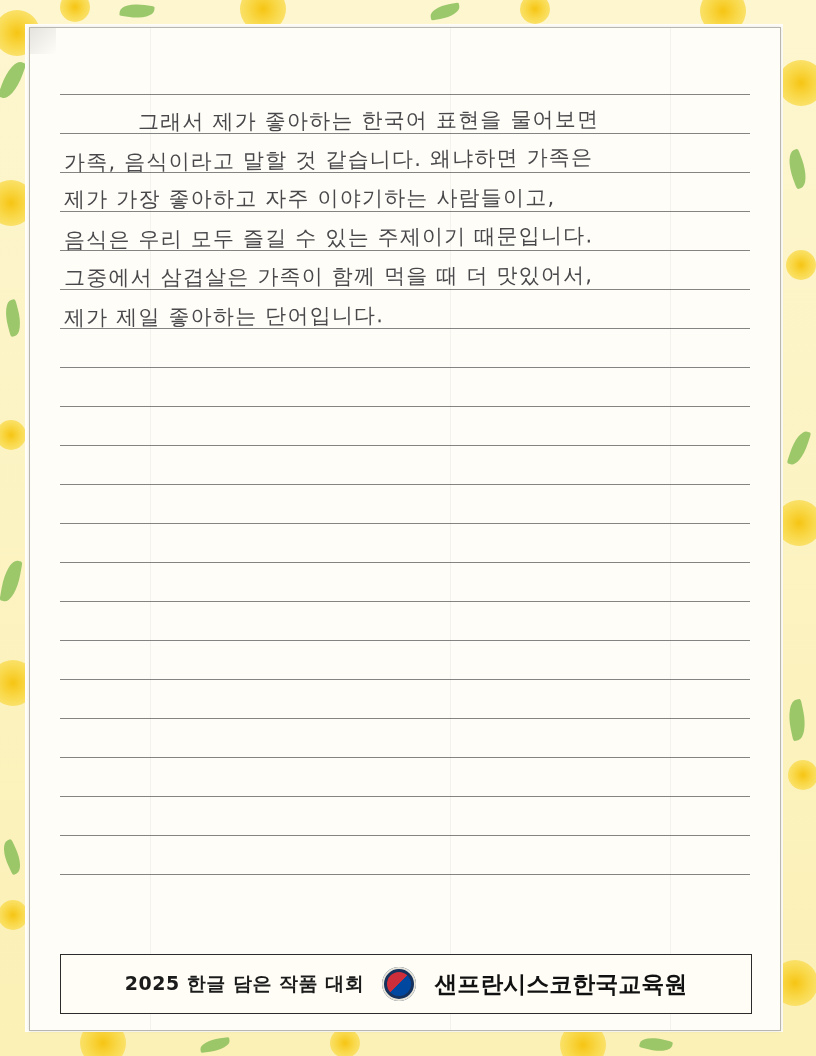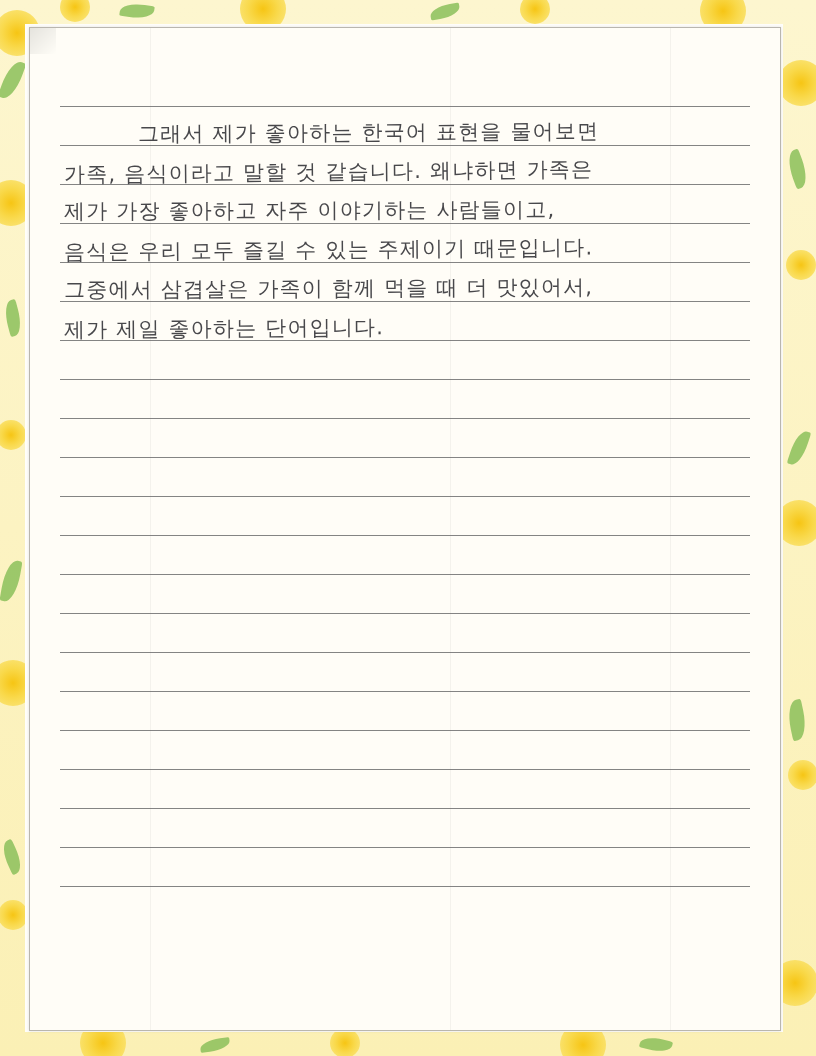--- a/index.html
+++ b/index.html
@@ -74,21 +74,21 @@
     position: absolute;
     top: 0;
     bottom: 0;
     width: 1px;
     background: rgba(0,0,0,0.045);
   }
 
   #lines-area {
     position: absolute;
     left: 30px;
-    top: 78px;
+    top: 66px;
     width: 690px;
     height: 818px;
   }
   .rule-line {
     position: absolute;
     left: 0;
     width: 690px;
     height: 1px;
     background: #6f6f6f;
     opacity: 0.85;
@@ -243,14 +243,21 @@
       <div class="rule-line" style="top:780px;"></div>
 
       <div class="hw-row indent" style="top:12px;">그래서 제가 좋아하는 한국어 표현을 물어보면</div>
       <div class="hw-row r2" style="top:51px;">가족, 음식이라고 말할 것 같습니다. 왜냐하면 가족은</div>
       <div class="hw-row r3" style="top:90px;">제가 가장 좋아하고 자주 이야기하는 사람들이고,</div>
       <div class="hw-row r4" style="top:129px;">음식은 우리 모두 즐길 수 있는 주제이기 때문입니다.</div>
       <div class="hw-row r5" style="top:168px;">그중에서 삼겹살은 가족이 함께 먹을 때 더 맛있어서,</div>
       <div class="hw-row r6" style="top:207px;">제가 제일 좋아하는 단어입니다.</div>
     </div>
 
+    <div id="footer">
+      <span id="footer-left">2025 한글 담은 작품 대회</span>
+      <span id="taegeuk">
+        <span class="tg-circle"></span>
+      </span>
+      <span id="footer-right">샌프란시스코한국교육원</span>
+    </div>
   </div>
 </div>
 
 </body></html>

